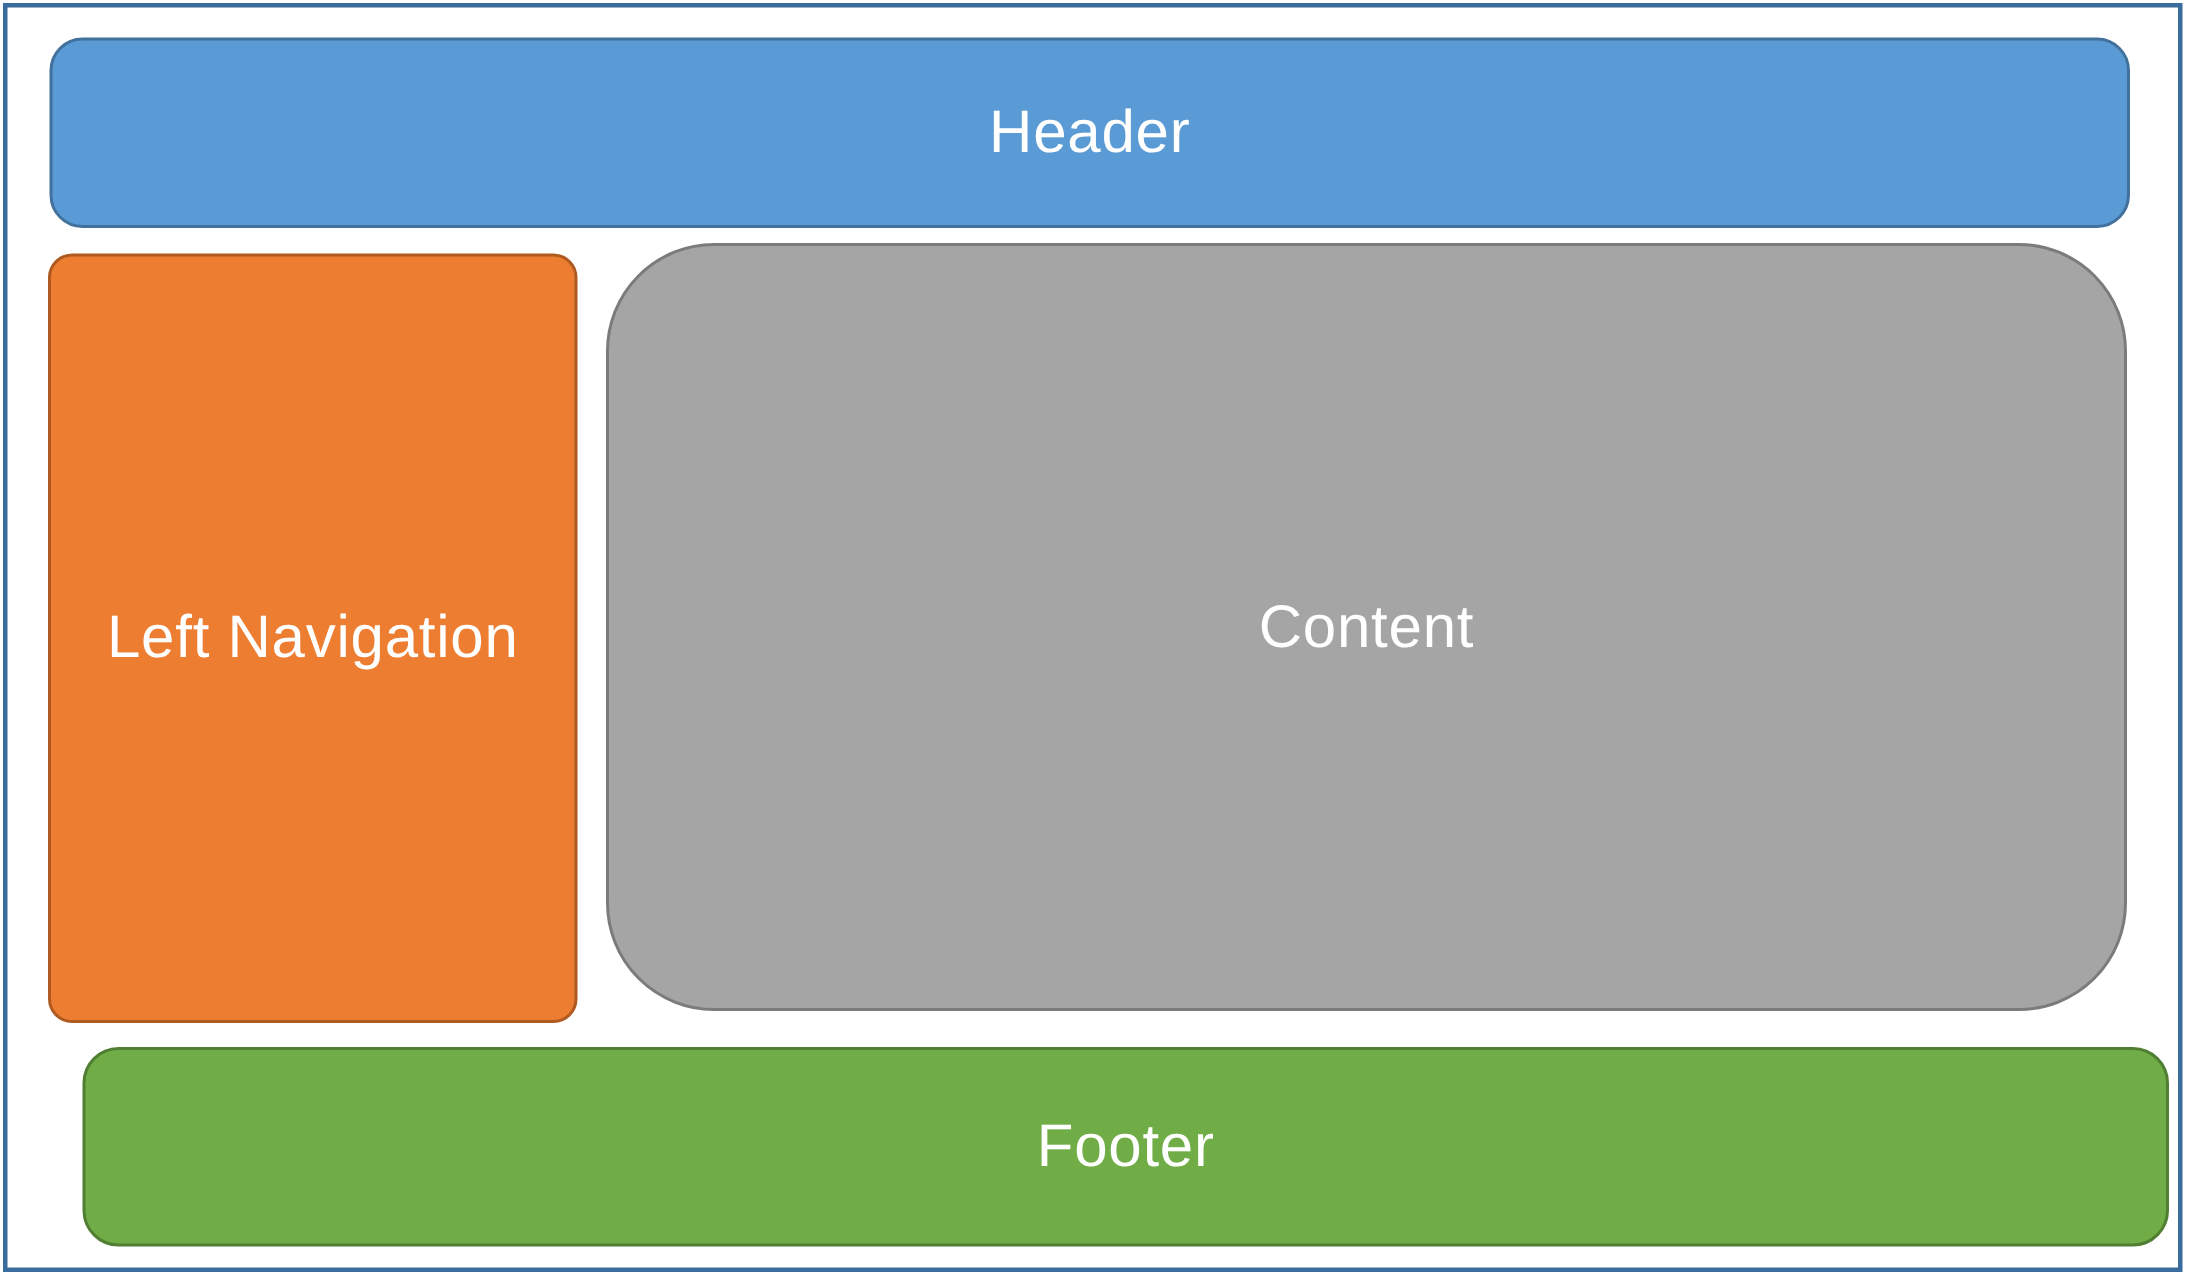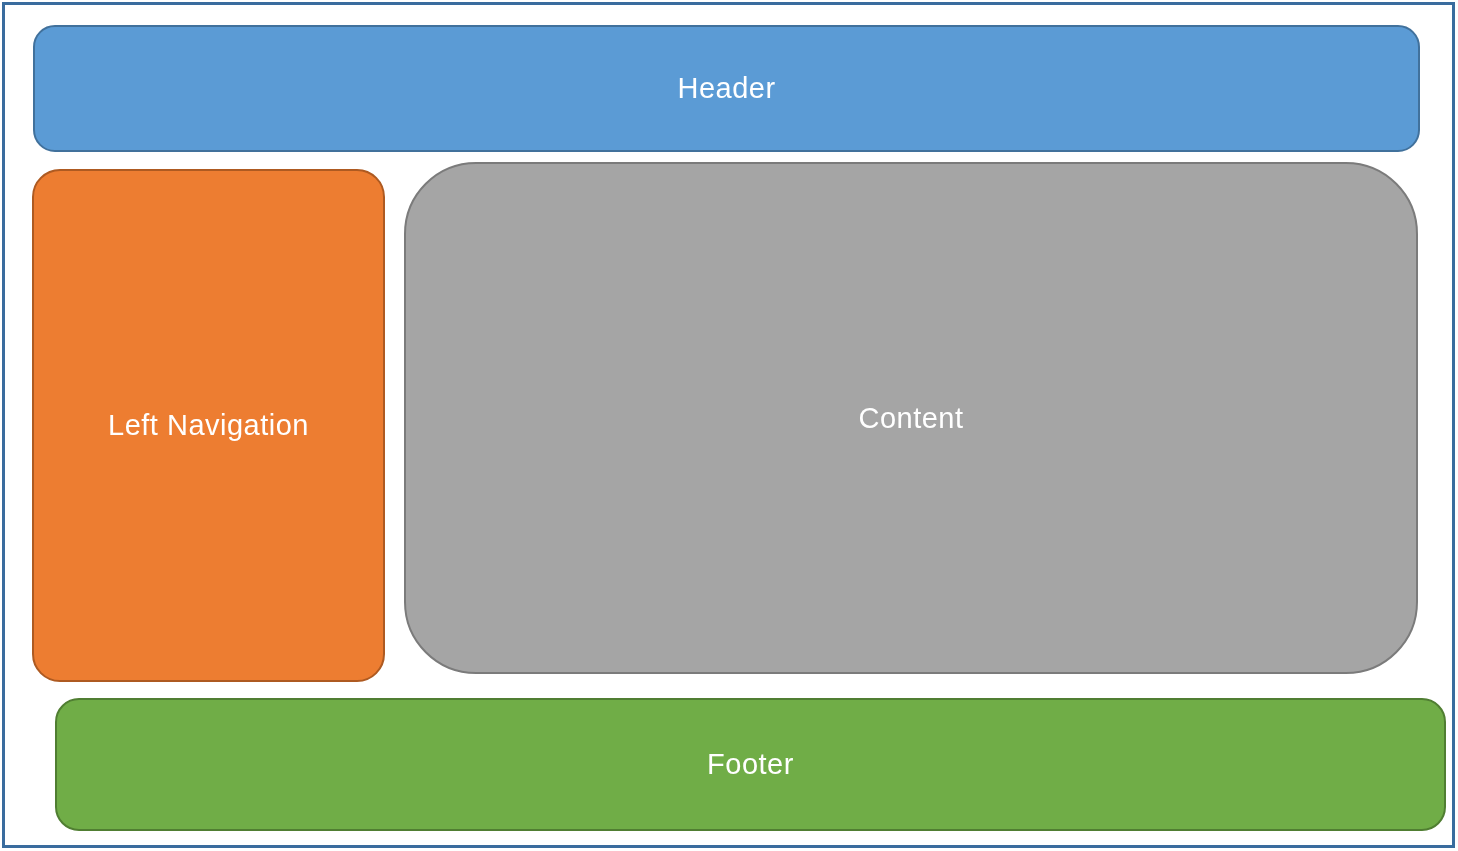--- a/index.html
+++ b/index.html
@@ -28,38 +28,38 @@
   .region {
     position: absolute;
     box-sizing: border-box;
     border: 2px solid;
     display: flex;
     align-items: center;
     justify-content: center;
   }
   .region .label {
     color: #ffffff;
-    font-size: 29px;
+    font-size: 40px;
     font-weight: 400;
     letter-spacing: 0.5px;
     white-space: nowrap;
   }
   .region-header {
     left: 33px;
     top: 25px;
     width: 1387px;
     height: 127px;
     border-radius: 22px;
   }
   .region-left-nav {
     left: 32px;
     top: 169px;
     width: 353px;
     height: 513px;
-    border-radius: 28px;
+    border-radius: 16px;
   }
   .region-content {
     left: 404px;
     top: 162px;
     width: 1014px;
     height: 512px;
     border-radius: 72px;
   }
   .region-footer {
     left: 35px;

